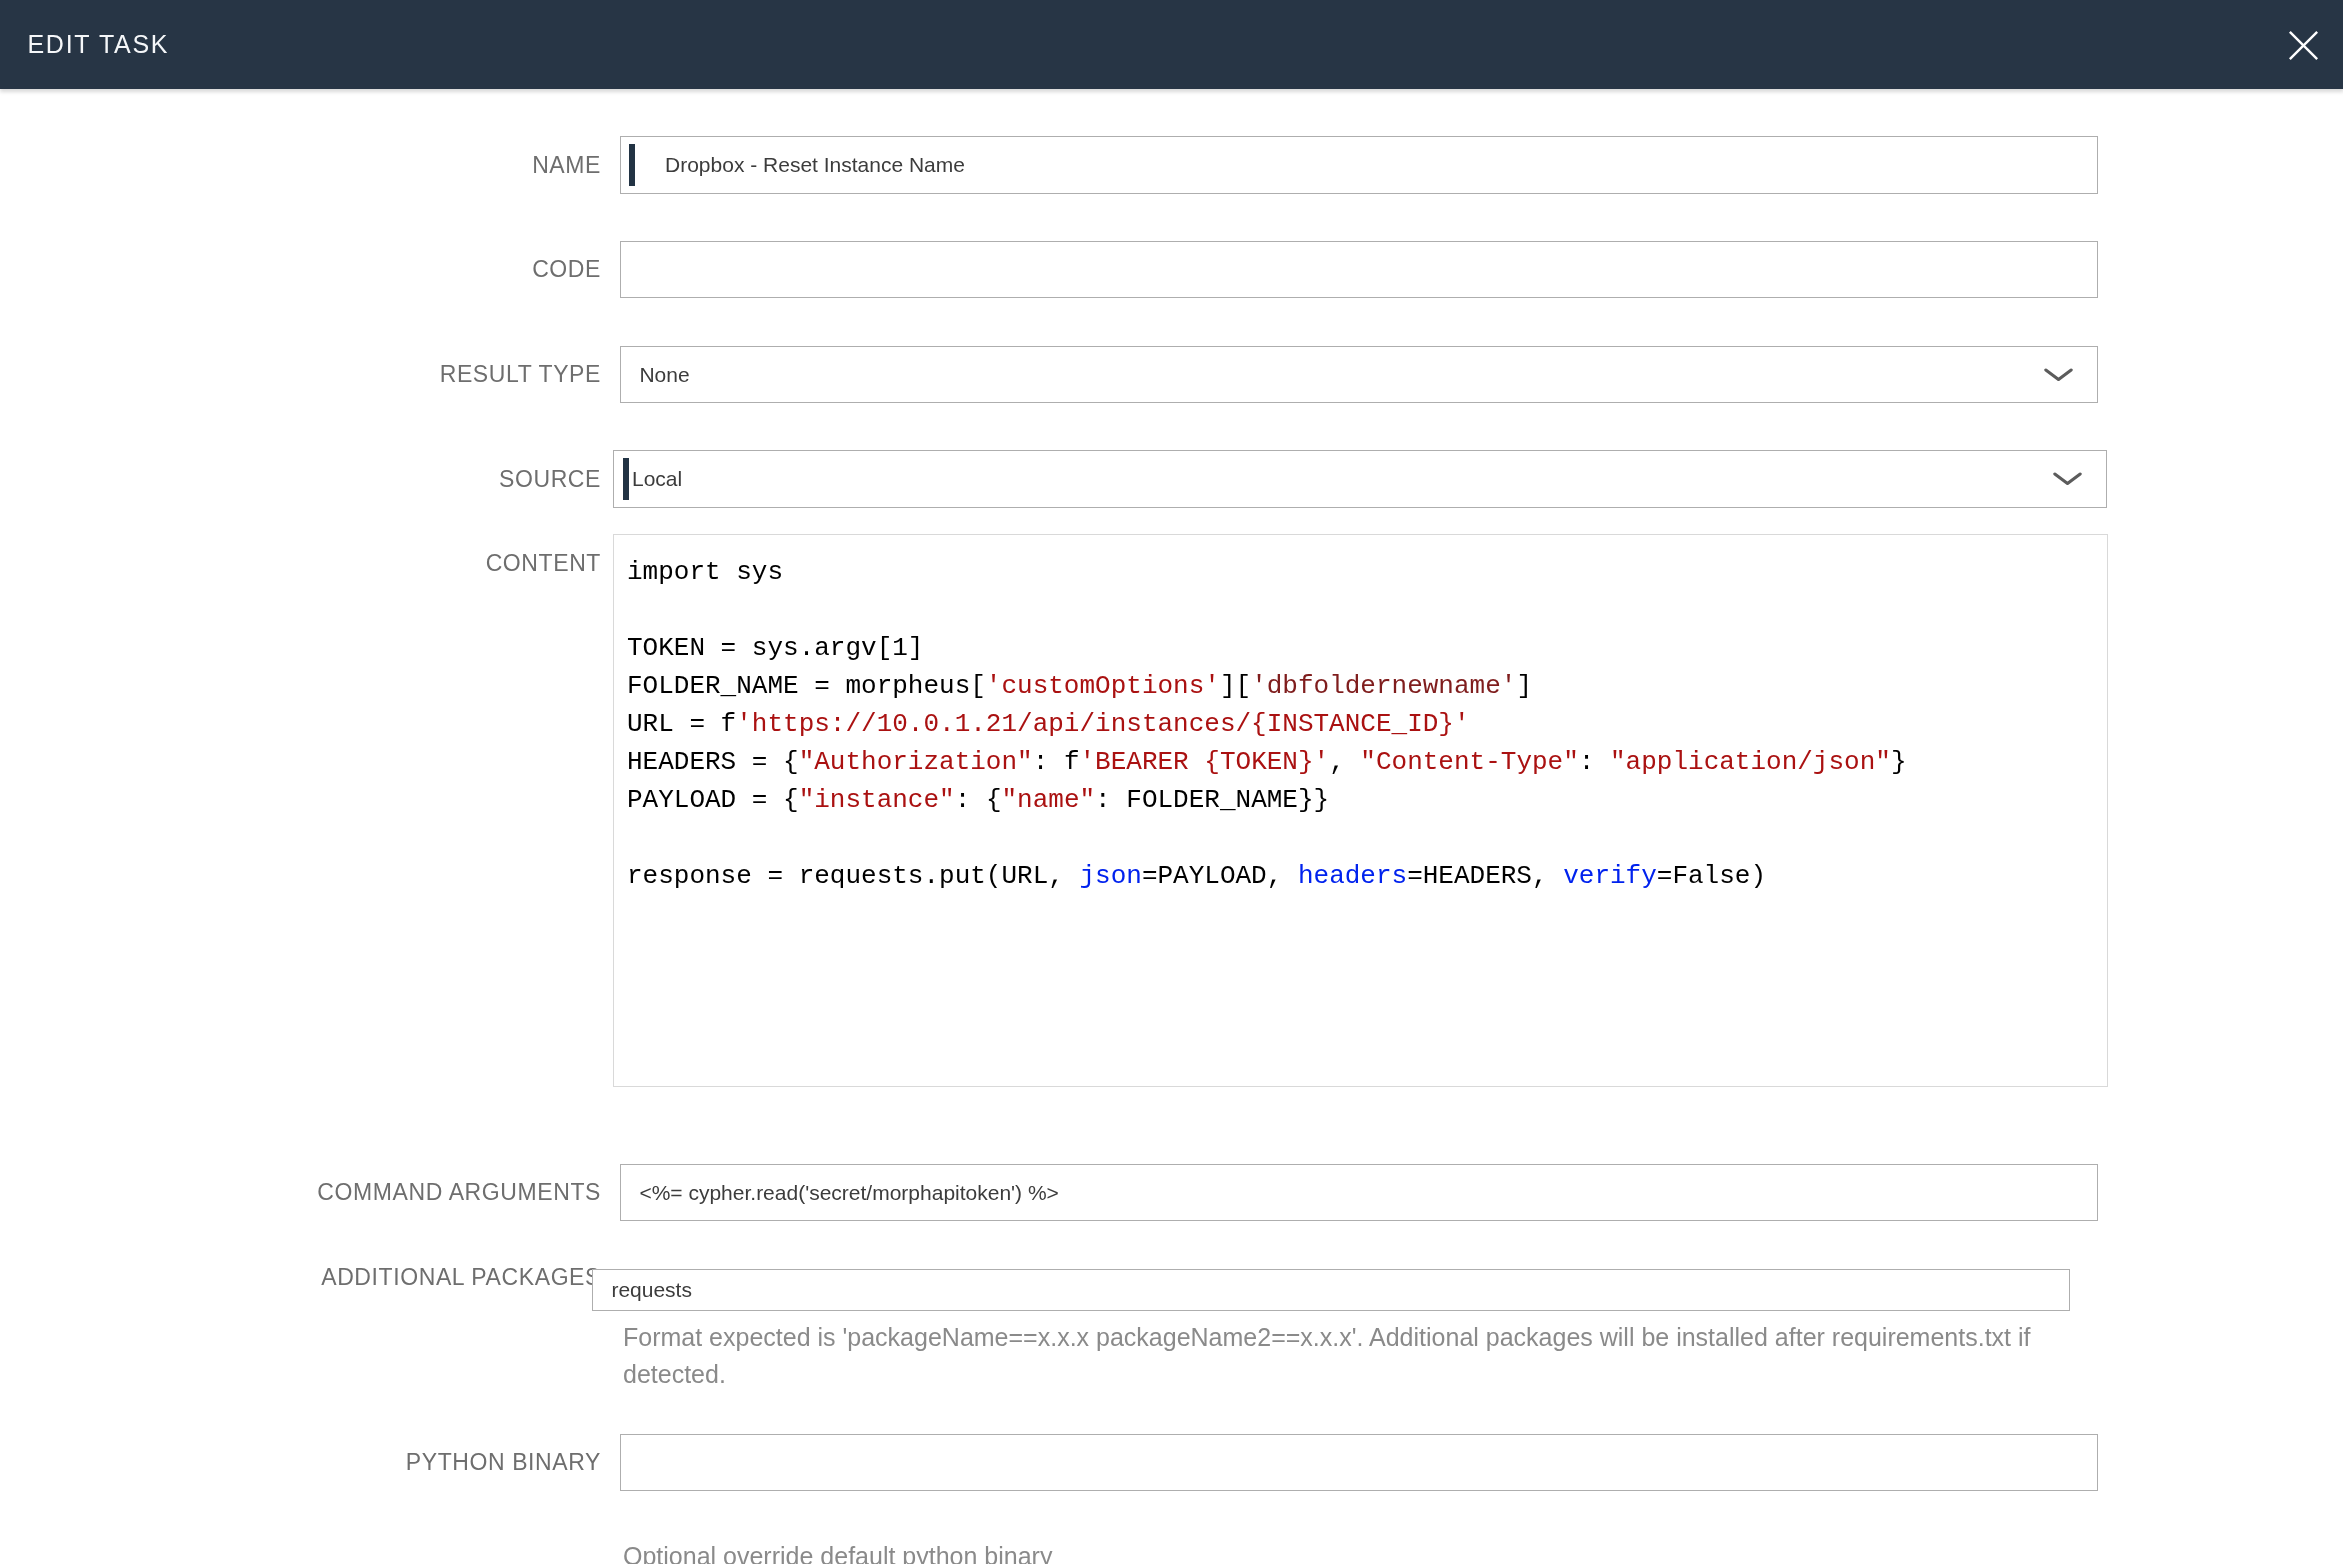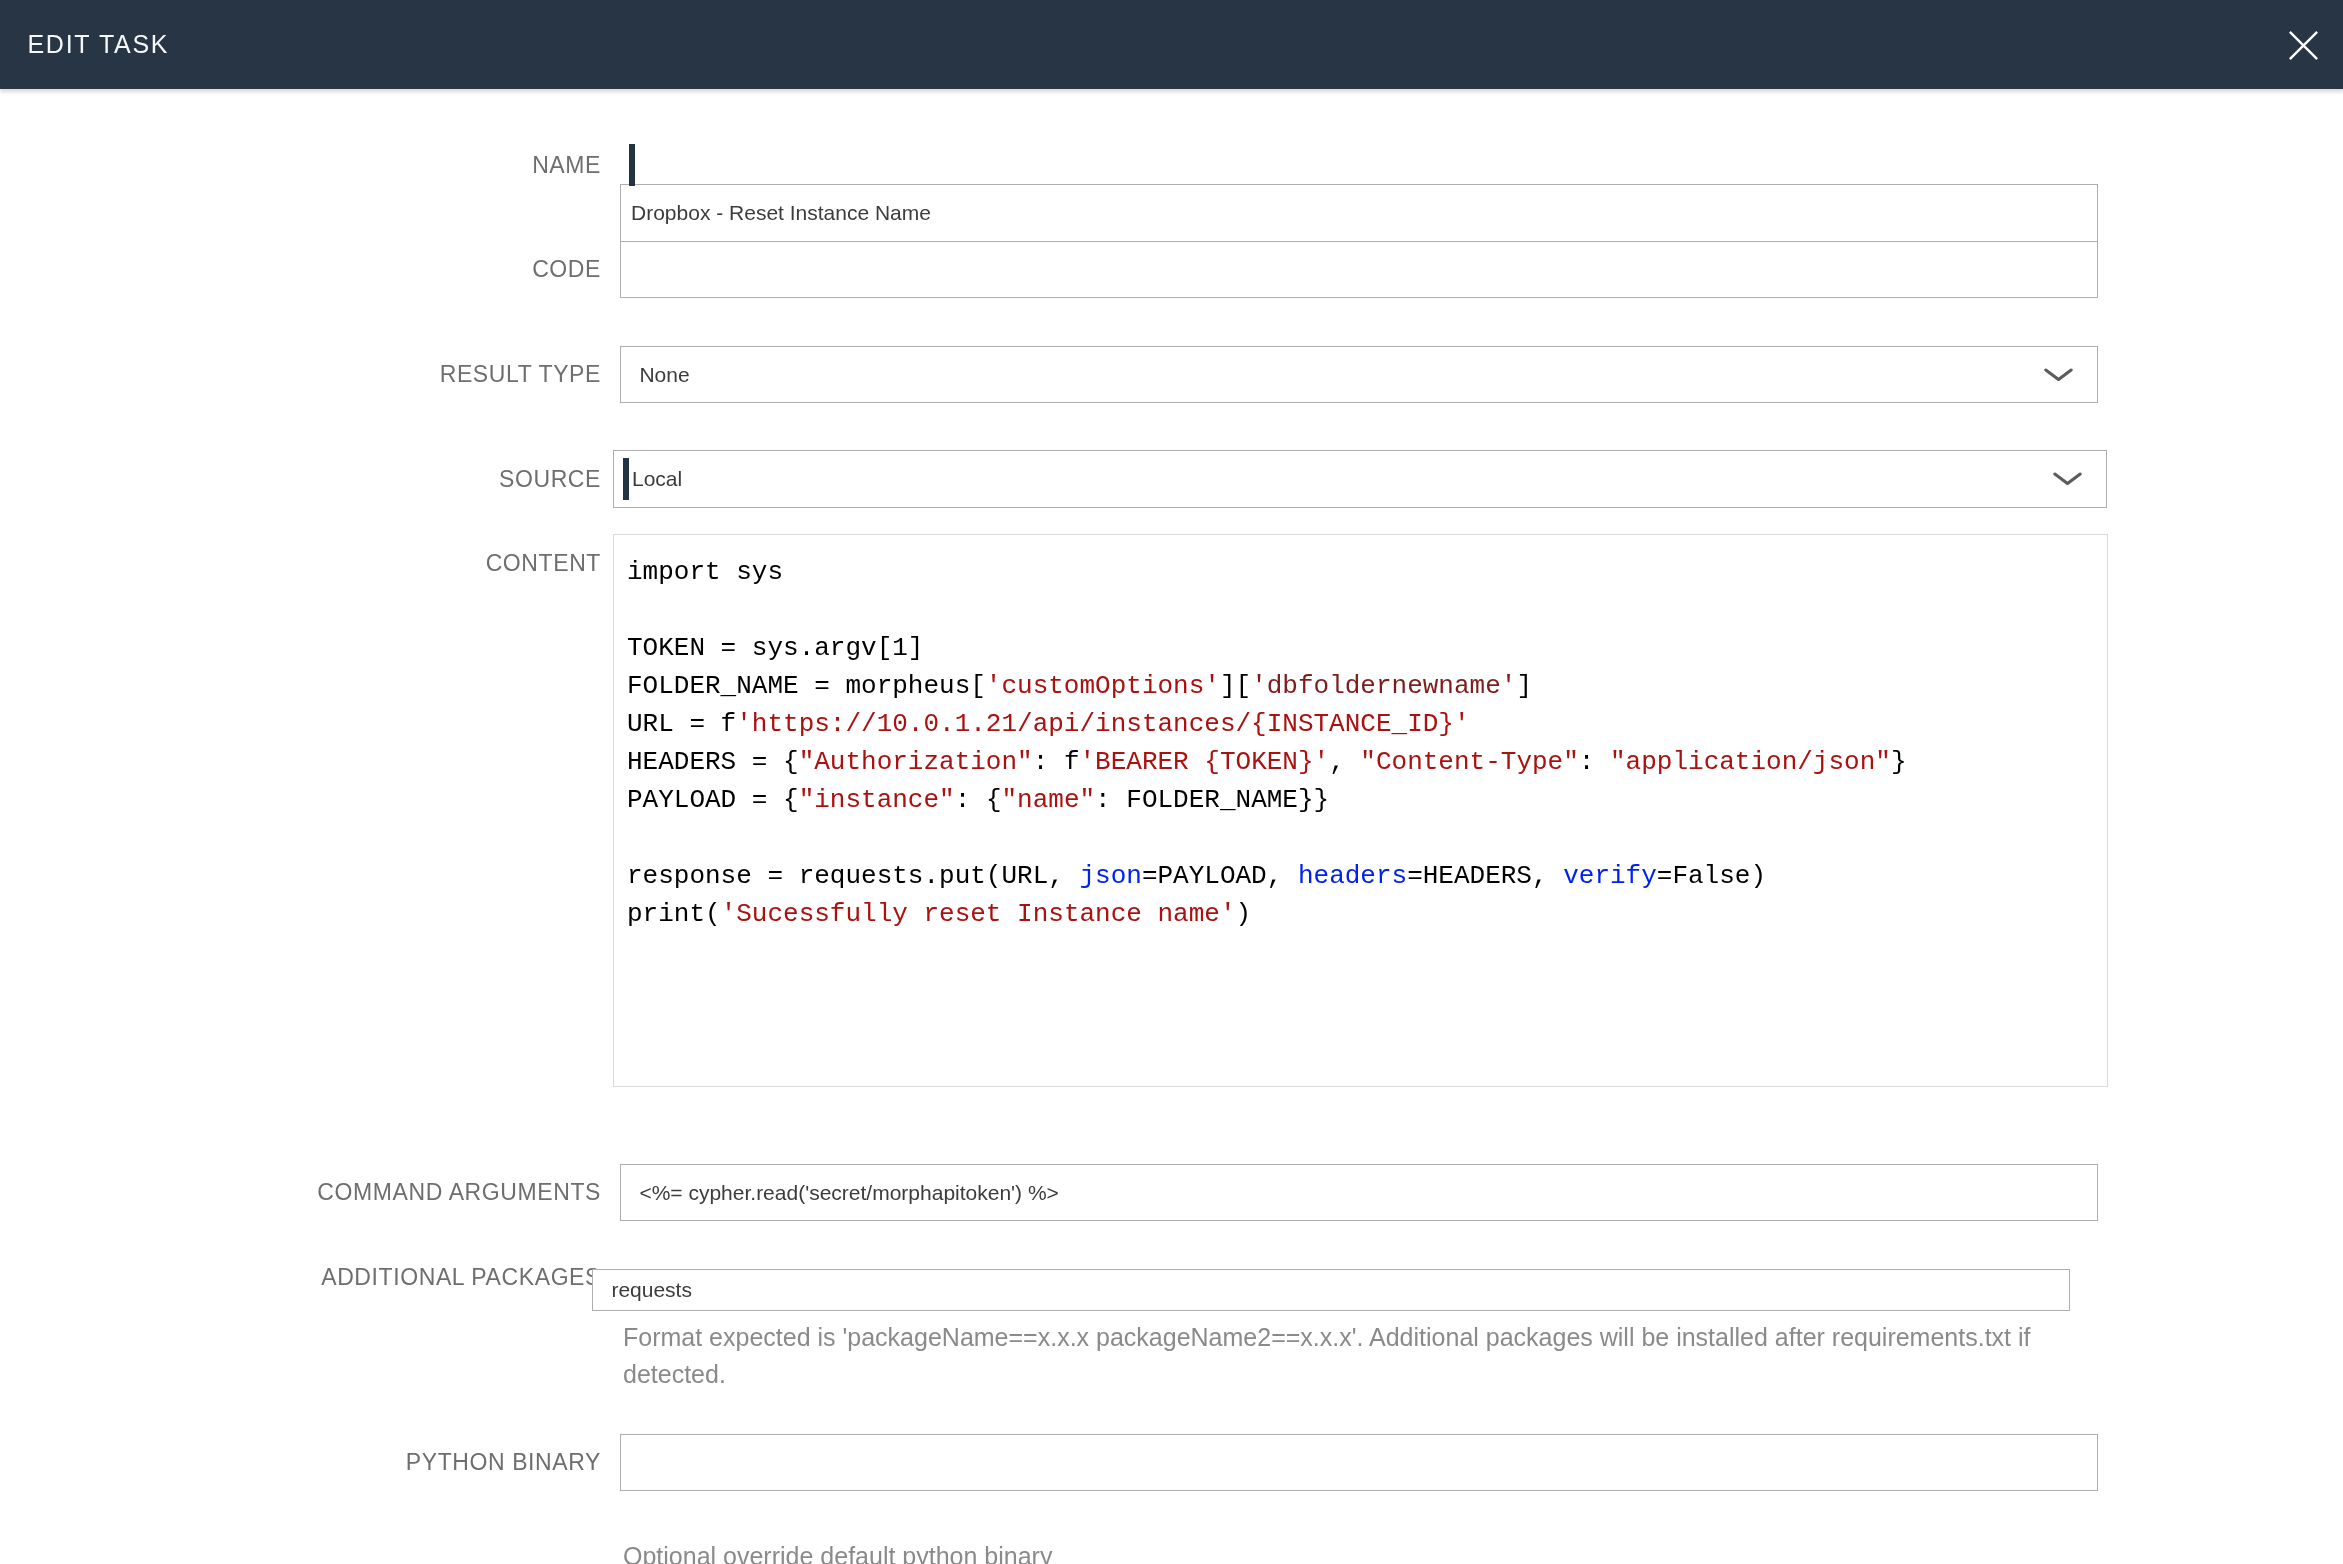--- a/index.html
+++ b/index.html
@@ -27,21 +27,21 @@
     display:flex;align-items:center;justify-content:flex-end;
     color:#6e6e6e;font-size:23px;letter-spacing:0.6px;
   }
   .input-wrap{position:absolute;}
   .input-wrap input{
     position:absolute;left:0;top:0;width:100%;height:100%;box-sizing:border-box;
     border:1.8px solid #aeaeae;background:#fff;outline:none;
     font-family:"Liberation Sans",sans-serif;font-size:21px;color:#3c3c3c;
     padding:0 18.4px;
   }
-  .input-wrap input.with-cursor{padding-left:10px;margin-top:48px;}
+  .input-wrap input.with-cursor{padding-left:44px;}
   .cursorbar{
     position:absolute;left:9.2px;top:50%;transform:translateY(-50%);
     width:5.5px;height:42px;background:#223344;z-index:2;
   }
   .selectbox{
     position:absolute;box-sizing:border-box;background:#fff;
     border:1.8px solid #aeaeae;display:flex;align-items:center;
     font-size:21px;color:#3c3c3c;cursor:pointer;
   }
   .selectbox .sel-text{margin-left:18.4px;}
@@ -108,21 +108,20 @@
 <div id="content-box">
     <div class="code-line"><span style="color: rgb(0, 0, 0);">import sys</span></div>
     <div class="code-line"></div>
     <div class="code-line"><span style="color: rgb(0, 0, 0);">TOKEN = sys.argv[1]</span></div>
     <div class="code-line"><span style="color: rgb(0, 0, 0);">FOLDER_NAME = morpheus[</span><span style="color: rgb(170, 17, 17);">'customOptions'</span><span style="color: rgb(0, 0, 0);">][</span><span style="color: #7f1d1d;">'dbfoldernewname'</span><span style="color: rgb(0, 0, 0);">]</span></div>
     <div class="code-line"><span style="color: rgb(0, 0, 0);">URL = f</span><span style="color: rgb(170, 17, 17);">'https://10.0.1.21/api/instances/{INSTANCE_ID}'</span></div>
     <div class="code-line"><span style="color: rgb(0, 0, 0);">HEADERS = {</span><span style="color: rgb(170, 17, 17);">"Authorization"</span><span style="color: rgb(0, 0, 0);">: f</span><span style="color: rgb(170, 17, 17);">'BEARER {TOKEN}'</span><span style="color: rgb(0, 0, 0);">, </span><span style="color: rgb(170, 17, 17);">"Content-Type"</span><span style="color: rgb(0, 0, 0);">: </span><span style="color: rgb(170, 17, 17);">"application/json"</span><span style="color: rgb(0, 0, 0);">}</span></div>
     <div class="code-line"><span style="color: rgb(0, 0, 0);">PAYLOAD = {</span><span style="color: rgb(170, 17, 17);">"instance"</span><span style="color: rgb(0, 0, 0);">: {</span><span style="color: rgb(170, 17, 17);">"name"</span><span style="color: rgb(0, 0, 0);">: FOLDER_NAME}}</span></div>
     <div class="code-line"></div>
     <div class="code-line"><span style="color: rgb(0, 0, 0);">response = requests.put(URL, </span><span style="color: rgb(0, 34, 238);">json</span><span style="color: rgb(0, 0, 0);">=PAYLOAD, </span><span style="color: rgb(0, 34, 238);">headers</span><span style="color: rgb(0, 0, 0);">=HEADERS, </span><span style="color: rgb(0, 34, 238);">verify</span><span style="color: rgb(0, 0, 0);">=False)</span></div>
-    <div class="code-line"><span style="color: rgb(0, 0, 0);">print(</span><span style="color: rgb(170, 17, 17);">'Sucessfully reset Instance name'</span><span style="color: rgb(0, 0, 0);">)</span></div>
   </div>
 
 <div class="flabel" style="top:1164px;height:57px;">COMMAND ARGUMENTS</div>
 <div class="input-wrap" style="left:620px;top:1164px;width:1478px;height:57px;">
   <input type="text" readonly="" value="&lt;%= cypher.read('secret/morphapitoken') %&gt;" style="">
 </div>
 
 <div class="flabel" style="top:1249px;height:57px;">ADDITIONAL PACKAGES</div>
 <div class="input-wrap" style="left:592px;top:1249px;width:1478px;height:42px;margin-top:20px;">
   <input type="text" readonly="" value="requests" style="">

